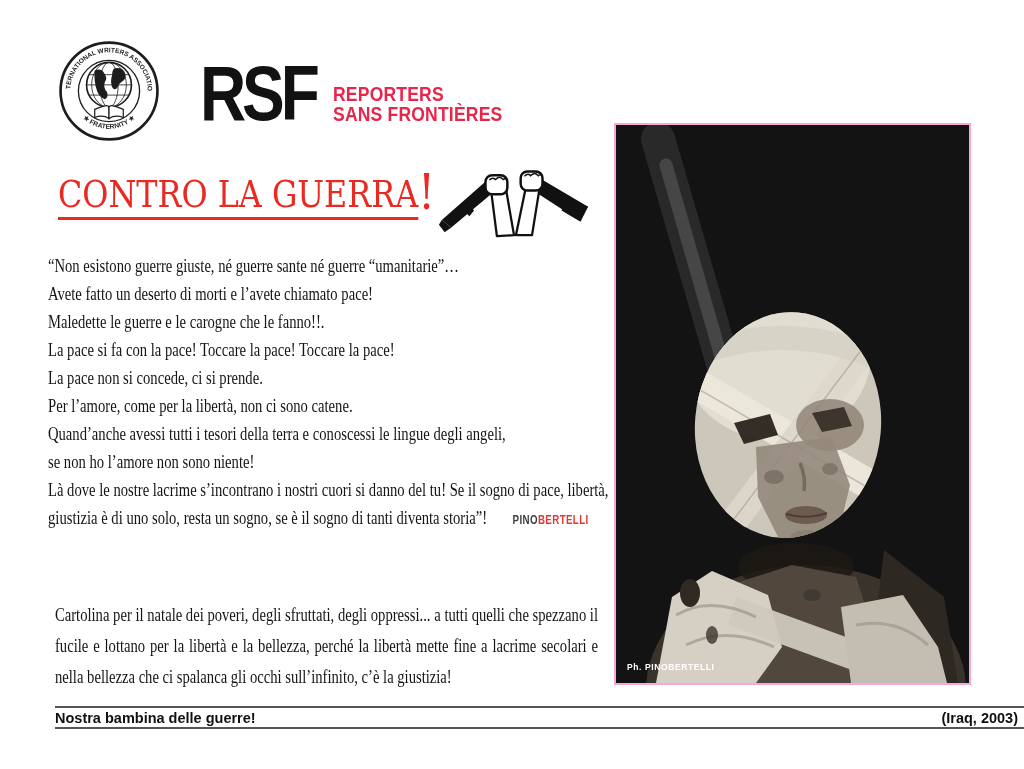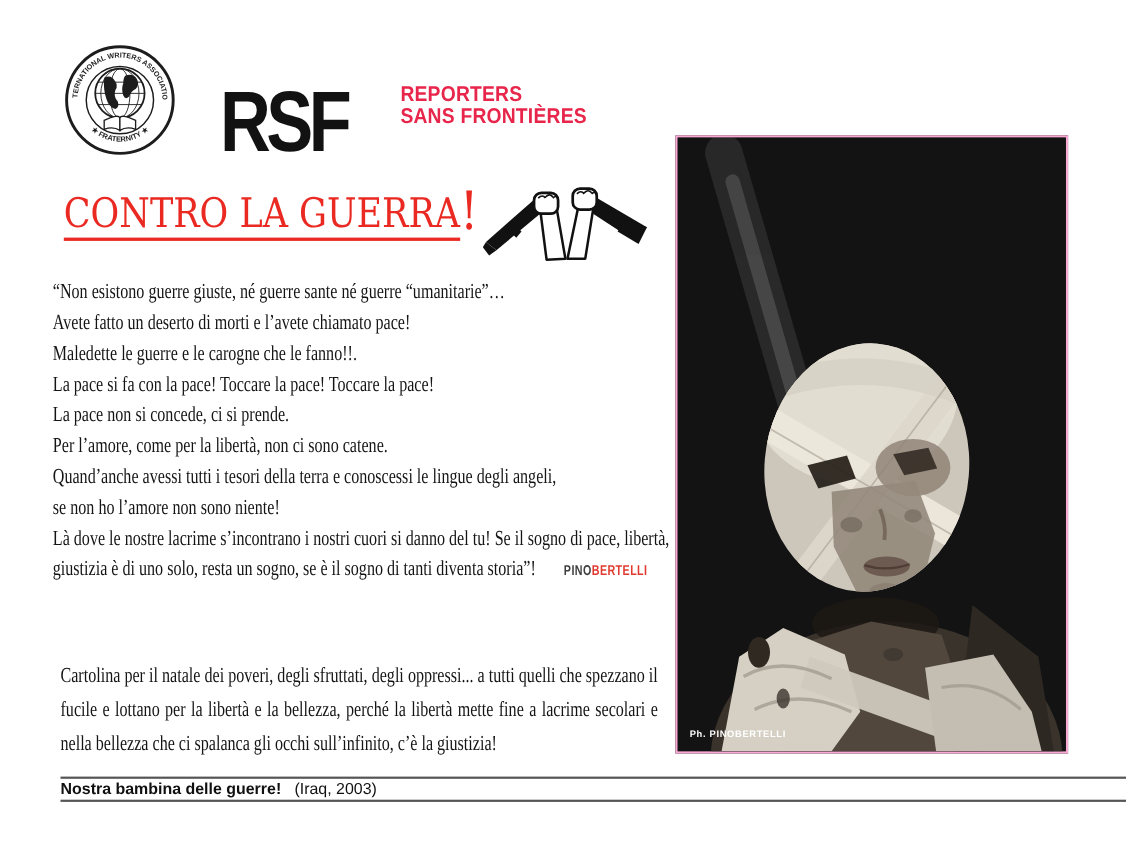--- a/index.html
+++ b/index.html
@@ -1,21 +1,21 @@
 <!DOCTYPE html>
 <html><head>
 <meta charset="utf-8">
 <style>
   html,body{margin:0;padding:0;background:#ffffff;}
   #canvas{position:relative;width:1024px;height:769px;background:#ffffff;overflow:hidden;
           font-family:"Liberation Serif",serif;color:#1c1c1c;}
 
   
   .iwa-logo{position:absolute;left:58px;top:40px;width:102px;height:102px;}
-  .rsf-logo{position:absolute;left:200px;top:77px;height:72px;display:flex;gap:31px;}
+  .rsf-logo{position:absolute;left:200px;top:54px;height:72px;display:flex;align-items:flex-end;}
   .rsf-acronym{font-family:"Liberation Sans",sans-serif;font-weight:900;font-size:78px;
                line-height:66px;color:#121212;letter-spacing:-5px;
                transform:scaleX(0.82);transform-origin:left bottom;}
   .rsf-words{font-family:"Liberation Sans",sans-serif;font-weight:700;font-size:19.5px;
              line-height:19.5px;color:#e8254b;letter-spacing:0.2px;margin-left:-8px;
              transform:scaleX(0.9);transform-origin:left bottom;padding-bottom:2px;}
 
   
   .title-row{position:absolute;left:58px;top:172px;display:flex;align-items:flex-end;}
   .main-title{font-family:"DejaVu Serif",serif;font-size:37px;line-height:44px;
@@ -42,25 +42,25 @@
               font-size:19.5px;line-height:31px;color:#141414;text-align:justify;}
 
   
   .photo-frame{position:absolute;left:614px;top:123px;width:353px;height:558px;
                border:2px solid #f9a8d4;background:#131313;}
   .photo-frame svg{display:block;}
 
   
   .caption-bar{position:absolute;left:55px;right:0;top:706px;height:19px;
                border-top:2px solid #555555;border-bottom:2px solid #555555;
-               display:flex;justify-content:flex-start;align-items:center;
+               display:flex;justify-content:space-between;align-items:center;
                font-family:"Liberation Sans",sans-serif;font-size:14.5px;color:#101010;
                padding-right:6px;box-sizing:content-box;}
   .caption-bar .cap-title{font-weight:700;}
-  .caption-bar .cap-detail{font-weight:400;margin-left:12px;}
+  .caption-bar .cap-detail{font-weight:700;margin-left:12px;}
 </style>
 </head>
 <body>
 
 <div id="canvas">
 
   <div class="iwa-logo">
     <svg width="102" height="102" viewBox="0 0 100 100">
       <circle cx="50" cy="50" r="47.5" fill="#ffffff" stroke="#1d1d1d" stroke-width="2.6"></circle>
       <circle cx="50" cy="50" r="30" fill="#ffffff" stroke="#1d1d1d" stroke-width="1.3"></circle>

